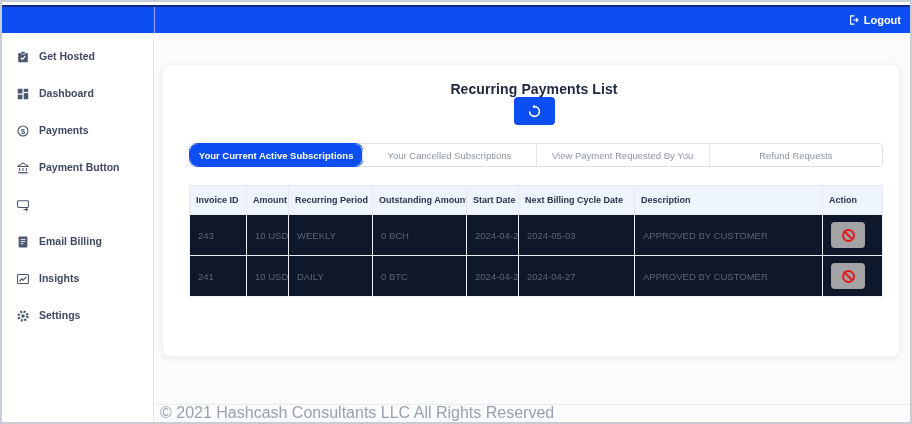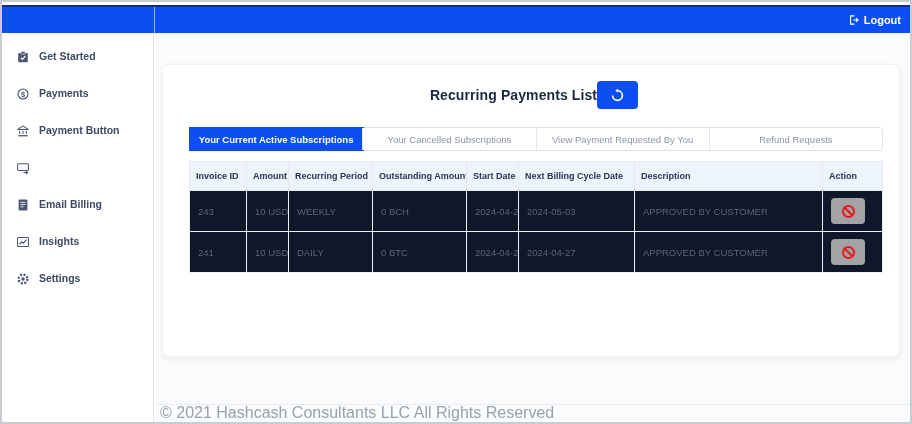--- a/index.html
+++ b/index.html
@@ -23,33 +23,33 @@
   .side-item.active { background:#0d4ef2; color:#fff; }
   .side-item.active .icn { color:#fff; }
 
   
   .main { position:absolute; left:153px; top:31px; right:0; bottom:0; background:#fafbfc; }
   .footer { position:absolute; left:0; right:0; bottom:0; height:18px; background:#fbfcfe;
     border-top:1px solid #e8ebef; font-size:16px; color:#99a1ad; line-height:16px; padding-left:5px; }
 
   .card { position:absolute; left:7px; top:31px; width:738px; height:293px; background:#fff;
     border:1px solid #f0f2f4; border-radius:7px; box-shadow:0 2px 6px rgba(30,40,60,.07); }
-  .card-header { display:flex; justify-content:center; align-items:center; padding:16px 16px 0 22px; }
+  .card-header { display:flex; justify-content:flex-end; align-items:center; padding:16px 16px 0 22px;flex-direction:column; }
   .card-title { font-size:14px; font-weight:700; color:#1c2740; letter-spacing:.1px; }
   .refresh-btn { width:41px; height:28px; background:#0d4ef2; border:none; border-radius:4px;
     display:flex; align-items:center; justify-content:center; cursor:pointer; }
 
   .tabs { display:flex; height:24px; margin:18px 16px 0 26px; border:1px solid #dfe3e9; border-radius:4px; background:#fff; }
   .tab { flex:1; display:flex; align-items:center; justify-content:center; font-size:9.5px; color:#8d95a5;
     background:#fff; border-right:1px solid #e4e8ed; cursor:pointer; white-space:nowrap; overflow:hidden; }
   .tab:first-child { border-radius:4px 0 0 4px; }
   .tab:last-child { border-right:none; border-radius:0 4px 4px 0; }
-  .tab.active { background:#0d4ef2; color:#fff; font-weight:700; border-radius:0; outline:1px solid #0d4ef2; }
-
-  .tablewrap { margin:10px 16px 0 26px; }
+  .tab.active { background:#0d4ef2; color:#fff; font-weight:700; border-radius:8px; outline:1px solid #0d4ef2; }
+
+  .tablewrap { margin:18px 16px 0 26px; }
   table { width:693px; border-collapse:collapse; table-layout:fixed; }
   th { background:#eef4fc; color:#2a3550; font-size:9px; font-weight:700; text-align:left;
     padding:9px 6px; border:1px solid #e6eaf0; white-space:nowrap; overflow:hidden; }
   td { height:41px; padding:0 8px; font-size:9.5px; color:#5b6578; background:#0f172a;
     border:1px solid #edeff2; white-space:nowrap; overflow:hidden; }
   .prohibit-btn { width:34px; height:26px; background:#a3a3a5; border:none; border-radius:4px;
     display:flex; align-items:center; justify-content:center; cursor:pointer; }
   .prohibit-icon { position:relative; width:13px; height:13px; border:2px solid #e21b1b; border-radius:50%; display:block; }
   .prohibit-icon::after { content:""; position:absolute; left:-1.5px; top:3.5px; width:12px; height:2px;
     background:#e21b1b; transform:rotate(45deg); }
@@ -77,23 +77,34 @@
   <div class="sidebar">
 
     <div class="side-item">
       <span class="icn">
         <svg width="14" height="14" viewBox="0 0 16 16">
             <rect x="2.5" y="3.5" width="11" height="10.5" rx="1.2" fill="currentColor"></rect>
             <rect x="5.5" y="1.6" width="5" height="3" rx="0.8" fill="currentColor" stroke="#fff" stroke-width="0.8"></rect>
             <path d="M5.5 9 L7.3 10.8 L10.8 6.8" stroke="#fff" stroke-width="1.4" fill="none"></path>
           </svg>
       </span>
-      <span>Get Started</span>
-    </div>
-
+      <span>Get Hosted</span>
+    </div>
+
+    <div class="side-item">
+      <span class="icn">
+        <svg width="14" height="14" viewBox="0 0 16 16">
+            <rect x="2" y="2" width="5.4" height="5.4" fill="currentColor"></rect>
+            <rect x="8.8" y="2" width="5.2" height="3.6" fill="currentColor"></rect>
+            <rect x="2" y="8.8" width="5.4" height="5.2" fill="currentColor"></rect>
+            <rect x="8.8" y="7" width="5.2" height="7" fill="currentColor"></rect>
+          </svg>
+      </span>
+      <span>Dashboard</span>
+    </div>
 
     <div class="side-item">
       <span class="icn">
         <svg width="14" height="14" viewBox="0 0 16 16">
             <circle cx="8" cy="8" r="5.7" fill="none" stroke="currentColor" stroke-width="1.3"></circle>
             <text x="8" y="11" font-size="8.5" text-anchor="middle" fill="currentColor" font-family="inherit">$</text>
           </svg>
       </span>
       <span>Payments</span>
     </div>

